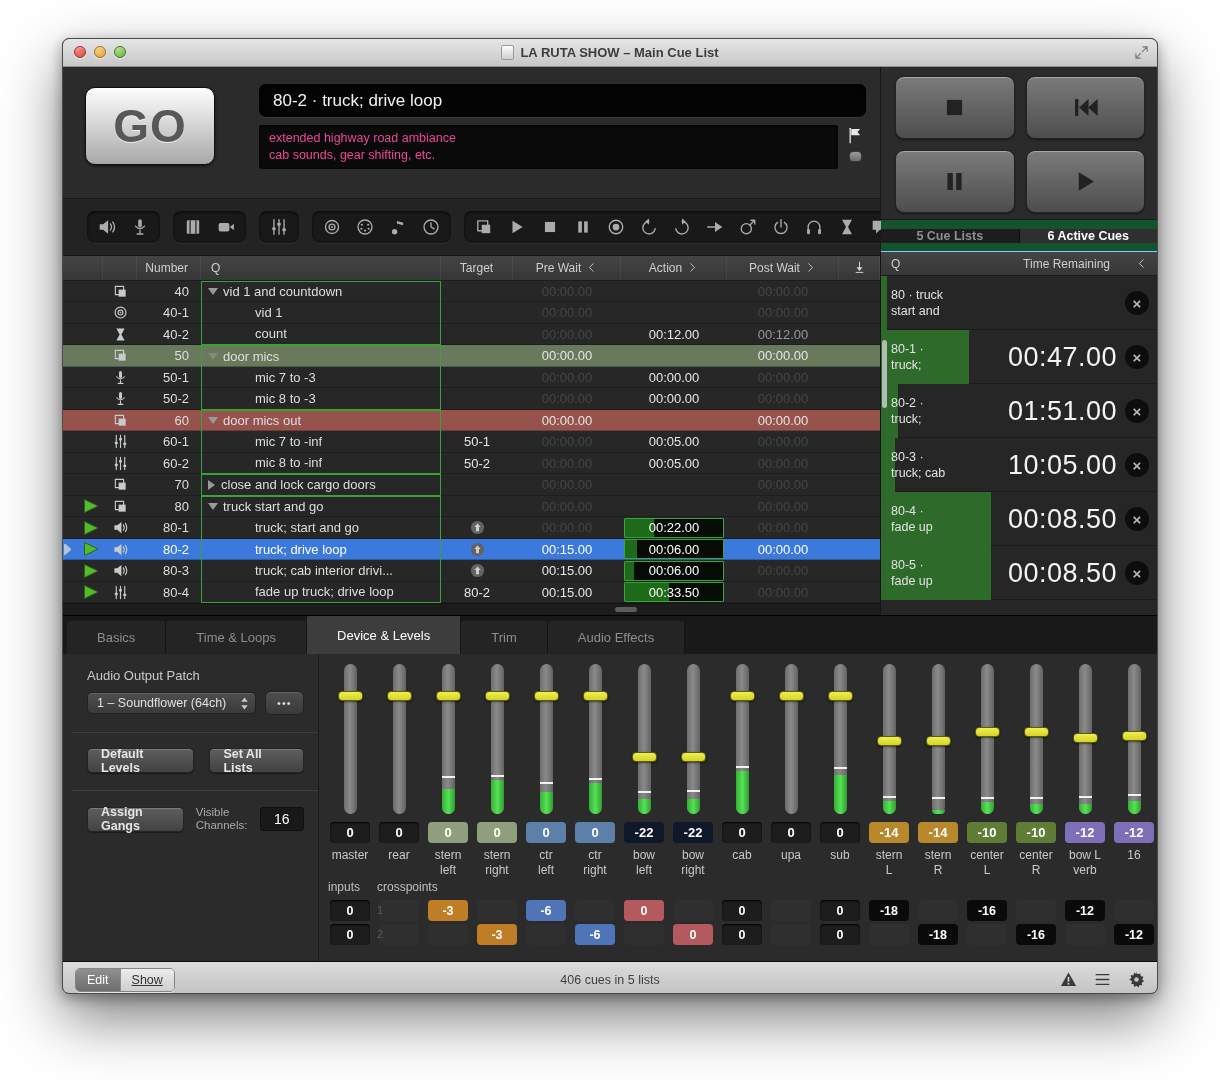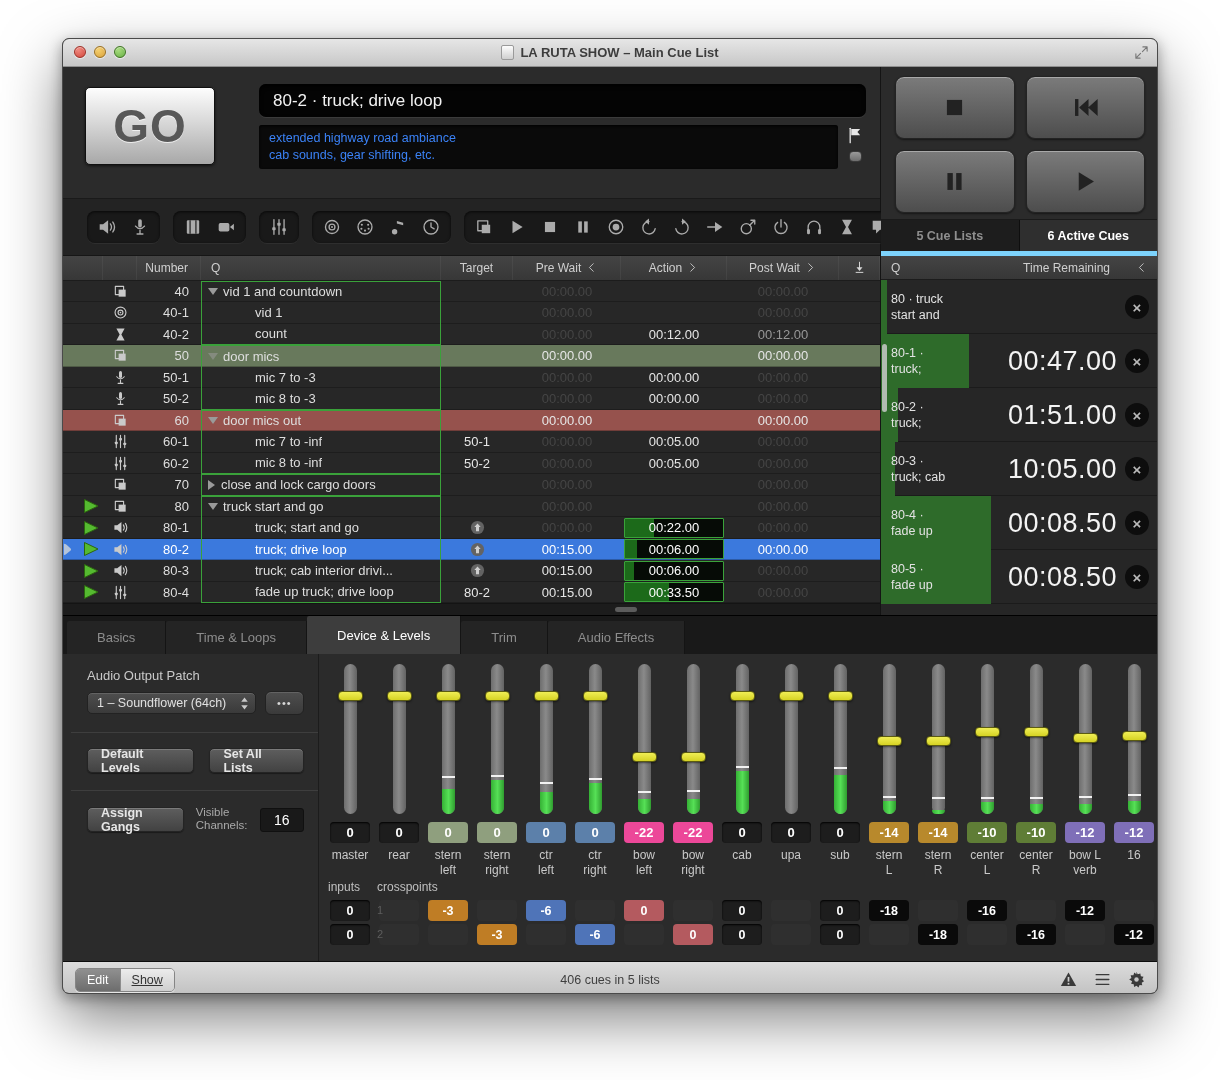--- a/index.html
+++ b/index.html
@@ -20,42 +20,42 @@
   
   .icon{display:inline-flex;}
   .icon svg{width:100%;height:100%;fill:currentColor;}
   .icon .s{stroke:currentColor;fill:none;stroke-width:1.2;stroke-linecap:round;stroke-linejoin:round;}
   
   .cols{display:flex;height:548px;}
   .lcol{width:818px;border-right:1px solid #141414;display:flex;flex-direction:column;box-sizing:border-box;}
   .rcol{width:277px;display:flex;flex-direction:column;position:relative;background:#262626;}
   
   .hdr{height:132px;background:#2b2b2b;display:flex;align-items:flex-start;padding:0;box-sizing:border-box;border-bottom:1px solid #1a1a1a;}
-  .gobtn{margin:20px 0 0 22px;width:128px;height:76px;border-radius:5px;background:linear-gradient(#fdfdfd 0%,#d8d8d8 45%,#a8a8a8 100%);
+  .gobtn{margin:20px 0 0 22px;width:128px;height:76px;border-radius:10px;background:linear-gradient(#fdfdfd 0%,#d8d8d8 45%,#a8a8a8 100%);
     border:1px solid #111;box-shadow:inset 0 1px 0 #fff,0 1px 3px rgba(0,0,0,.6);display:flex;align-items:center;justify-content:center;
     font-size:46px;font-weight:bold;color:#585858;letter-spacing:1px;text-shadow:0 1px 0 rgba(255,255,255,.7);}
   .disp{flex:1;margin:17px 14px 0 44px;}
   .cuename{height:33px;background:#040404;border-radius:7px;color:#f2f2f2;font-size:17px;display:flex;align-items:center;padding:0 14px;
     box-shadow:inset 0 2px 4px #000,0 1px 0 rgba(255,255,255,.08);}
   .notesrow{display:flex;margin-top:8px;gap:6px;}
-  .notes{flex:1;height:44px;background:#0a0a0a;border-radius:3px;color:#3b82f6;font-size:12.5px;line-height:17px;padding:5px 10px;box-sizing:border-box;
+  .notes{flex:1;height:44px;background:#0a0a0a;border-radius:3px;color:#ec4899;font-size:12.5px;line-height:17px;padding:5px 10px;box-sizing:border-box;
     box-shadow:inset 0 1px 3px #000;}
   .flagcol{width:22px;display:flex;flex-direction:column;align-items:center;gap:7px;padding-top:2px;}
   .flagic{width:17px;height:17px;color:#e8e8e8;}
   .rndbtn{width:13px;height:11px;border-radius:4px;background:linear-gradient(#9a9a9a,#6e6e6e);border:1px solid #3a3a3a;box-sizing:border-box;}
   
   .toolbar{height:57px;background:#232323;display:flex;align-items:center;gap:13px;padding-left:24px;border-bottom:1px solid #161616;box-sizing:border-box;}
   .tgroup{background:#191919;border-radius:8px;padding:7px 11px;display:flex;gap:15px;box-shadow:inset 0 1px 3px rgba(0,0,0,.7),0 1px 0 rgba(255,255,255,.05);}
   .tbtn{width:18px;height:18px;color:#ababab;}
   
   .transport{padding:9px 12px 6px 14px;display:grid;grid-template-columns:1fr 1fr;gap:11px;background:#2b2b2b;border-bottom:1px solid #1a1a1a;}
   .tpbtn{height:63px;border-radius:9px;background:linear-gradient(#7b7b7b,#4d4d4d);border:1px solid #232323;box-shadow:inset 0 1px 0 rgba(255,255,255,.35),0 1px 2px rgba(0,0,0,.5);
     display:flex;align-items:center;justify-content:center;box-sizing:border-box;}
   .tpicon{width:27px;height:27px;color:#222;}
-  .rtabs{display:flex;height:31px;background:#86efac;border-bottom:5px solid #7dd3fc;}
+  .rtabs{display:flex;height:31px;background:#14532d;border-bottom:1px solid #7dd3fc;align-items:center;}
   .rtab{flex:1;display:flex;align-items:center;justify-content:center;font-size:12.5px;font-weight:bold;color:#8f8f8f;background:#1d1d1d;}
   .rtab.active{background:#2f2f2f;color:#fff;border-left:1px solid #0e0e0e;}
   
   .cuelist{flex:1;background:#272727;display:flex;flex-direction:column;overflow:hidden;}
   .clhead{height:24px;background:linear-gradient(#444,#373737);display:flex;font-size:12px;color:#cfcfcf;border-bottom:1px solid #1c1c1c;}
   .clhead .hc{display:flex;align-items:center;justify-content:center;gap:5px;box-sizing:border-box;border-right:1px solid rgba(255,255,255,.05);}
   .chev{width:11px;height:11px;color:#d8d8d8;}
   .col-play{width:40px}.col-icon{width:34px}.col-num{width:64px}.col-q{width:240px}.col-target{width:72px}
   .col-pre{width:108px}.col-action{width:106px}.col-post{width:112px}.col-end{flex:1}
   .cuerow{height:21.5px;display:flex;align-items:stretch;font-size:13px;color:#dedede;box-shadow:inset 0 -1px rgba(0,0,0,.25);position:relative;}
@@ -103,35 +103,35 @@
   .popup{width:172px;height:22px;background:linear-gradient(#4e4e4e,#3a3a3a);border:1px solid #222;border-radius:5px;display:flex;align-items:center;
     font-size:12.5px;color:#e0e0e0;padding:0 6px 0 9px;box-sizing:border-box;box-shadow:inset 0 1px 0 rgba(255,255,255,.12);}
   .popup .ptxt{flex:1;white-space:nowrap;overflow:hidden;}
   .stepper{width:9px;height:15px;color:#c9c9c9;}
   .morebtn{width:38px;height:22px;background:linear-gradient(#4e4e4e,#3a3a3a);border:1px solid #222;border-radius:6px;color:#d8d8d8;
     display:flex;align-items:center;justify-content:center;font-size:11px;letter-spacing:1px;box-shadow:inset 0 1px 0 rgba(255,255,255,.12);}
   .isep{height:1px;background:#3e3e3e;margin:17px -14px 15px -16px;}
   .btnrow{display:flex;gap:15px;}
   .dbtn{height:23px;padding:0 13px;background:linear-gradient(#5e5e5e,#424242);border:1px solid #242424;border-radius:5px;color:#e6e6e6;font-size:12.5px;font-weight:bold;
     display:flex;align-items:center;box-shadow:inset 0 1px 0 rgba(255,255,255,.18),0 1px 1px rgba(0,0,0,.4);}
-  .gangrow{display:flex;align-items:flex-end;gap:12px;}
+  .gangrow{display:flex;align-items:center;gap:12px;}
   .vclab{font-size:11.5px;line-height:13px;color:#a9a9a9;}
   .vcval{width:52px;height:22px;background:#191919;border:1px solid #101010;border-radius:3px;color:#fff;font-size:14px;display:flex;align-items:center;justify-content:center;}
   
   .fpane{flex:1;padding:10px 0 0 7px;position:relative;}
   .fgrid{display:grid;grid-template-columns:repeat(17,48px);column-gap:1px;}
   .fcol{display:flex;flex-direction:column;align-items:center;}
   .ftrack{position:relative;width:13px;height:150px;background:linear-gradient(90deg,#6e6e6e,#8a8a8a 45%,#636363);border-radius:7px;}
   .fmeter{position:absolute;left:0;right:0;bottom:0;background:linear-gradient(90deg,#35b135,#56e056 50%,#2f9e2f);border-radius:0 0 7px 7px;}
   .fpeak{position:absolute;left:0;right:0;height:2px;background:#f2f2f2;}
   .fhandle{position:absolute;left:-6px;width:25px;height:10px;border-radius:4px;background:linear-gradient(#f0ee55,#d6d324);border:1px solid #5c5c10;box-sizing:border-box;box-shadow:0 1px 2px rgba(0,0,0,.5);}
   .chiprow{margin-top:8px;}
   .fchip{width:40px;height:21px;border-radius:4px;display:flex;align-items:center;justify-content:center;font-size:13px;font-weight:bold;color:#fff;margin:0 auto;}
   .chip-dark{background:#1d1d1d;box-shadow:inset 0 1px 2px #000;}
-  .chip-sage{background:#8f9f7e;} .chip-steel{background:#5c80aa;} .chip-mauve{background:#ec4899;text-align:center;}
+  .chip-sage{background:#8f9f7e;} .chip-steel{background:#5c80aa;} .chip-mauve{background:#0f172a;text-align:center;}
   .chip-gold{background:#b8892c;} .chip-olive{background:#5f7d36;} .chip-violet{background:#7f6fb8;}
   .labrow{margin-top:5px;}
   .flab{text-align:center;font-size:12px;line-height:15px;color:#c9c9c9;white-space:nowrap;}
   .sublab{margin-top:2px;height:16px;}
   .sublab div{font-size:12px;color:#c0c0c0;text-align:left;padding-left:2px;white-space:nowrap;}
   .xwrap{margin-top:4px;display:flex;flex-direction:column;gap:3px;}
   .xrow{position:relative;}
   .xcell{width:40px;height:21px;border-radius:4px;margin:0 auto;display:flex;align-items:center;justify-content:center;font-size:12.5px;font-weight:bold;color:#fff;}
   .x-blank{background:#2f2f2f;} .x-plain{background:#1d1d1d;box-shadow:inset 0 1px 2px #000;} .x-black{background:#0a0a0a;}
   .x-gold{background:#bf7d25;} .x-steel{background:#4f74b8;} .x-red{background:#b45a5f;}

